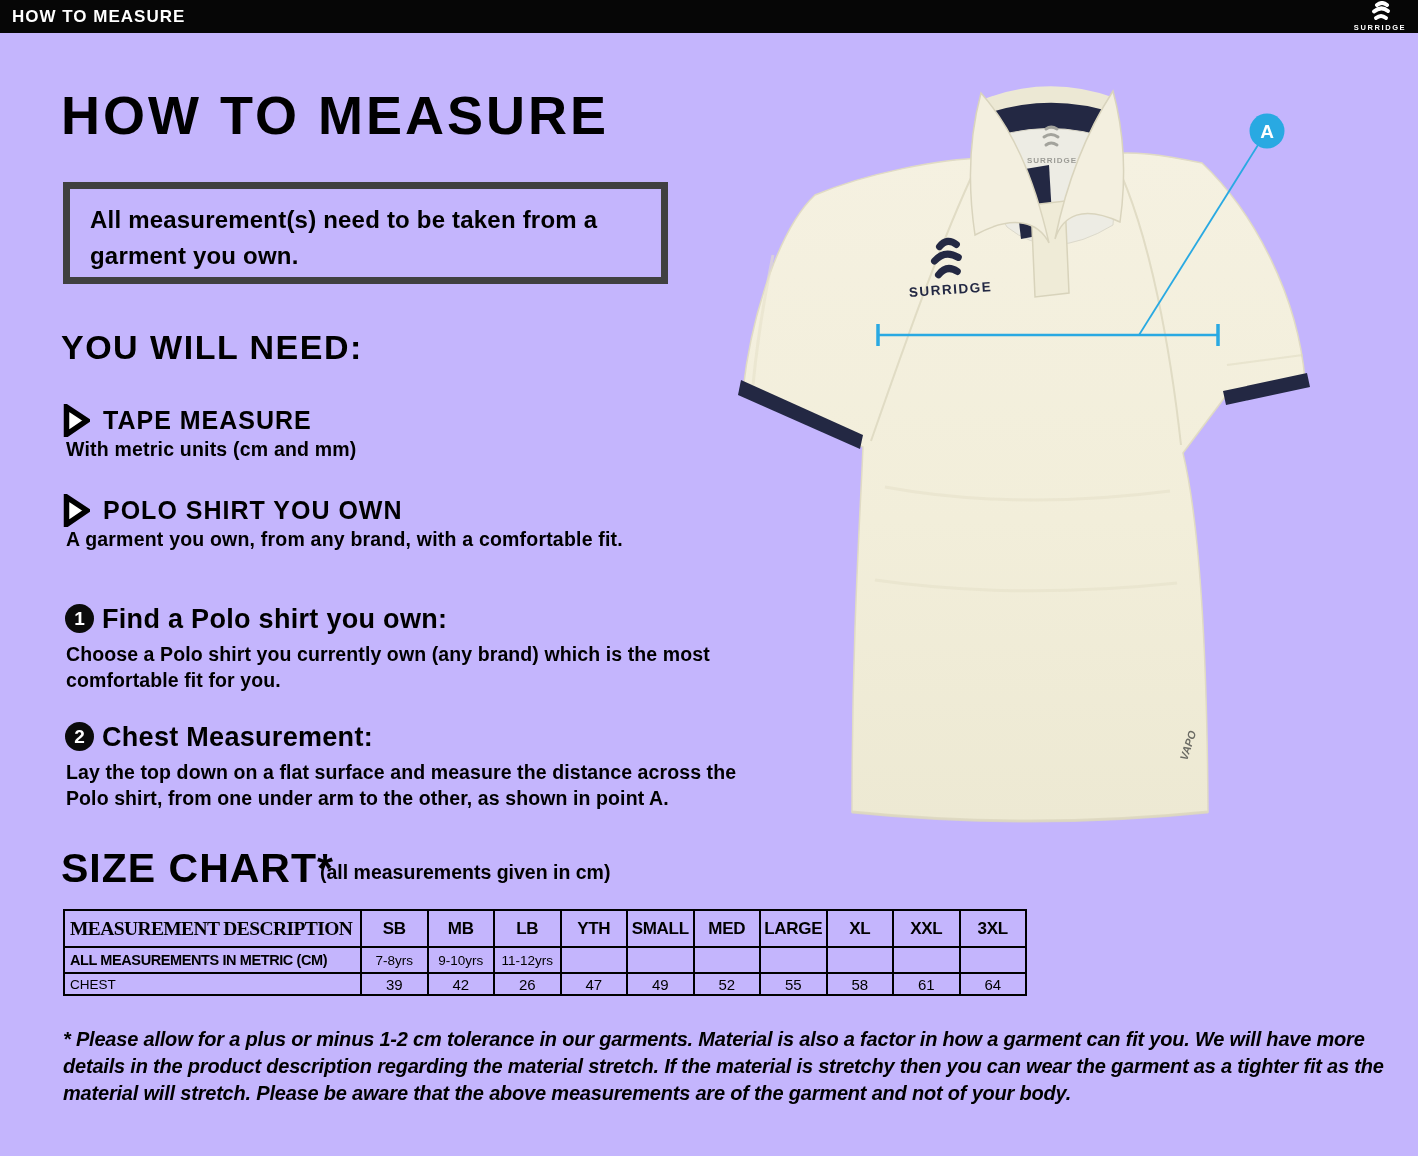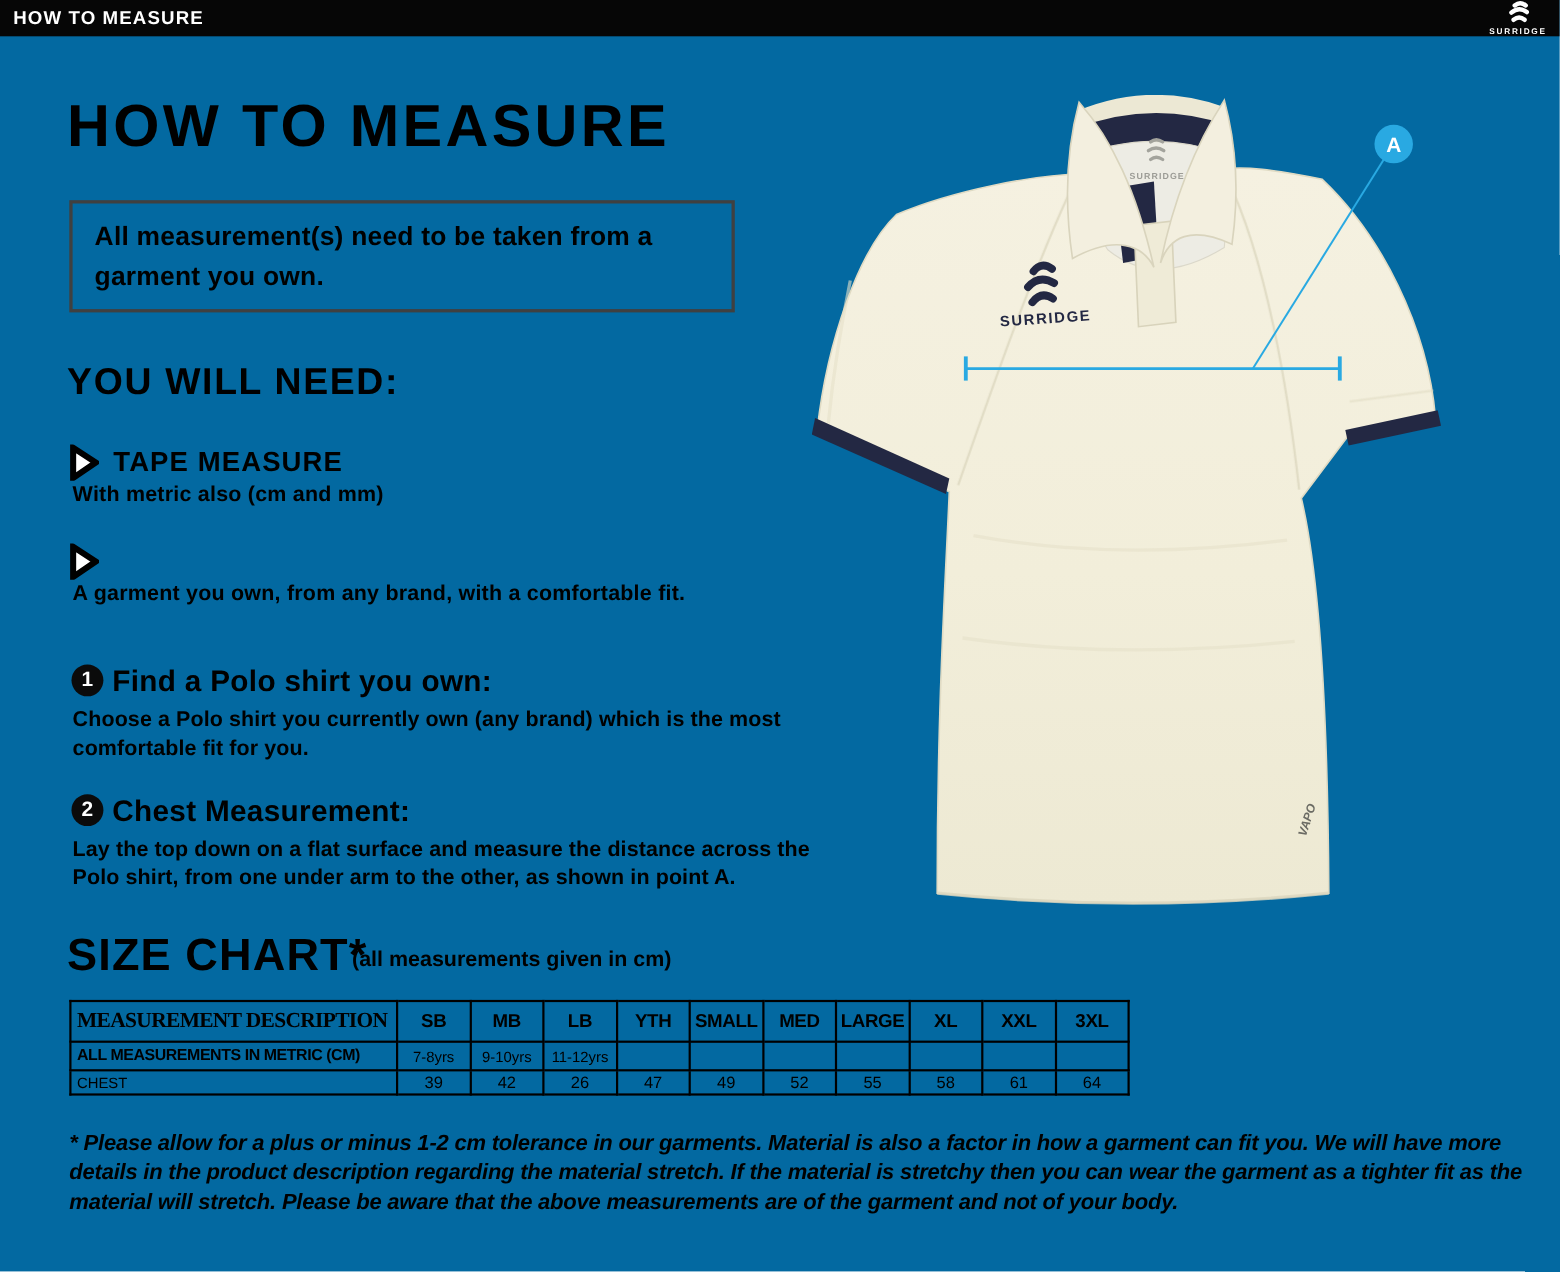--- a/index.html
+++ b/index.html
@@ -1,30 +1,30 @@
 <!DOCTYPE html>
 <html><head>
 <meta charset="utf-8">
 <style>
   html,body{margin:0;padding:0;background:#fff;}
-  #screen{position:relative;width:1418px;height:1156px;background:#0369a1;overflow:hidden;
+  #screen{position:relative;width:1418px;height:1156px;background:#c4b5fd;overflow:hidden;
           font-family:"Liberation Sans", sans-serif;color:#000;}
 
   
   .topbar{position:absolute;left:0;top:0;width:1418px;height:33px;background:#060606;}
   .topbar-title{position:absolute;left:12px;top:0;line-height:33px;color:#fff;
                 font-size:17px;font-weight:bold;letter-spacing:1px;}
   .topbar-logo{position:absolute;right:8px;top:1px;width:60px;height:31px;text-align:center;}
   .topbar-logo .brand-word{display:block;color:#fff;font-size:7.5px;font-weight:bold;
                 letter-spacing:1.6px;margin-top:-2px;}
 
   
   .h1{position:absolute;left:61px;top:87px;font-size:54px;line-height:56px;font-weight:bold;
       letter-spacing:3px;}
-  .notice-box{position:absolute;left:63px;top:182px;width:605px;height:102px;border:3px solid #404040;
+  .notice-box{position:absolute;left:63px;top:182px;width:605px;height:102px;border:7px solid #404040;
       box-sizing:border-box;padding:13px 20px 0 20px;}
   .notice-text{font-size:24px;font-weight:bold;line-height:36px;letter-spacing:0.2px;}
   .h2{position:absolute;font-size:34px;font-weight:bold;letter-spacing:1.5px;}
   .need-title{position:absolute;font-size:25px;font-weight:bold;letter-spacing:1px;}
   .need-desc{position:absolute;font-size:19.5px;font-weight:bold;letter-spacing:0.2px;}
   .tri-icon{position:absolute;width:27px;height:33px;}
   .step-badge{position:absolute;width:29px;height:29px;border-radius:50%;background:#0b0b0b;
       color:#fff;font-size:19px;font-weight:bold;text-align:center;line-height:29px;}
   .step-title{position:absolute;font-size:27px;font-weight:bold;letter-spacing:0.3px;}
   .step-desc{position:absolute;font-size:19.5px;font-weight:bold;line-height:26px;width:705px;
@@ -78,25 +78,26 @@
   <div class="notice-box">
     <div class="notice-text">All measurement(s) need to be taken from a garment you own.</div>
   </div>
 
   <div class="h2" style="left:61px;top:328px;">YOU WILL NEED:</div>
 
   <svg class="tri-icon" style="left:63px;top:404px;" viewBox="0 0 27 33">
     <path d="M3.5,3 L24,16.5 L3.5,30.5 Z" fill="#ffffff" stroke="#000000" stroke-width="5.5"></path>
   </svg>
   <div class="need-title" style="left:103px;top:406px;">TAPE MEASURE</div>
-  <div class="need-desc" style="left:66px;top:438px;">With metric also (cm and mm)</div>
+  <div class="need-desc" style="left:66px;top:438px;">With metric units (cm and mm)</div>
 
   <svg class="tri-icon" style="left:63px;top:494px;" viewBox="0 0 27 33">
     <path d="M3.5,3 L24,16.5 L3.5,30.5 Z" fill="#ffffff" stroke="#000000" stroke-width="5.5"></path>
   </svg>
+  <div class="need-title" style="left:103px;top:496px;">POLO SHIRT YOU OWN</div>
   <div class="need-desc" style="left:66px;top:528px;">A garment you own, from any brand, with a comfortable fit.</div>
 
   <div class="step-badge" style="left:65px;top:604px;">1</div>
   <div class="step-title" style="left:102px;top:604px;">Find a Polo shirt you own:</div>
   <div class="step-desc" style="left:66px;top:641px;">Choose a Polo shirt you currently own (any brand) which is the most comfortable fit for you.</div>
 
   <div class="step-badge" style="left:65px;top:722px;">2</div>
   <div class="step-title" style="left:102px;top:722px;">Chest Measurement:</div>
   <div class="step-desc" style="left:66px;top:759px;">Lay the top down on a flat surface and measure the distance across the Polo shirt, from one under arm to the other, as shown in point A.</div>
 

